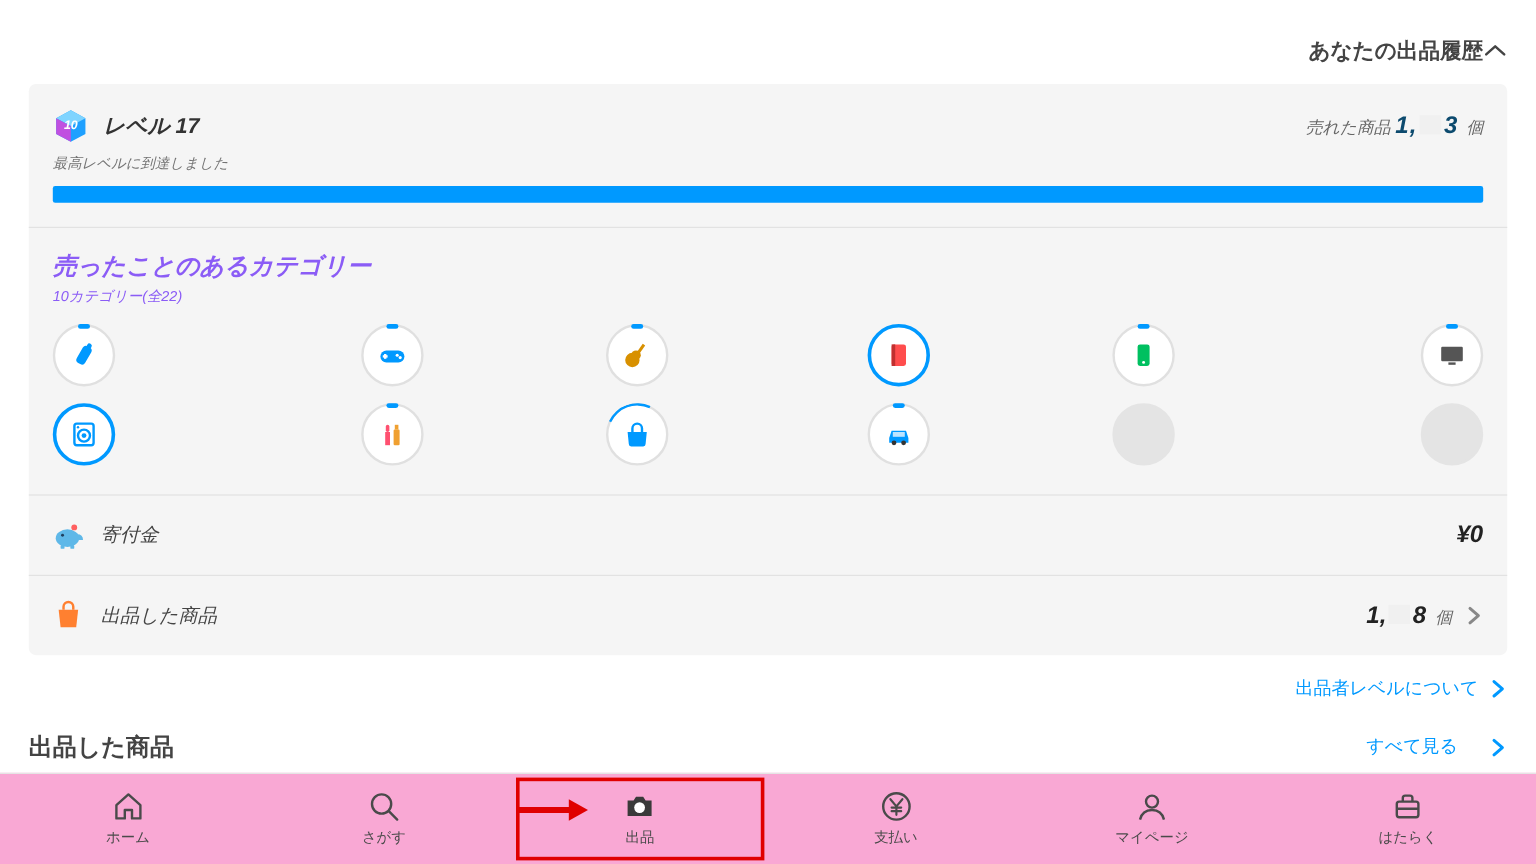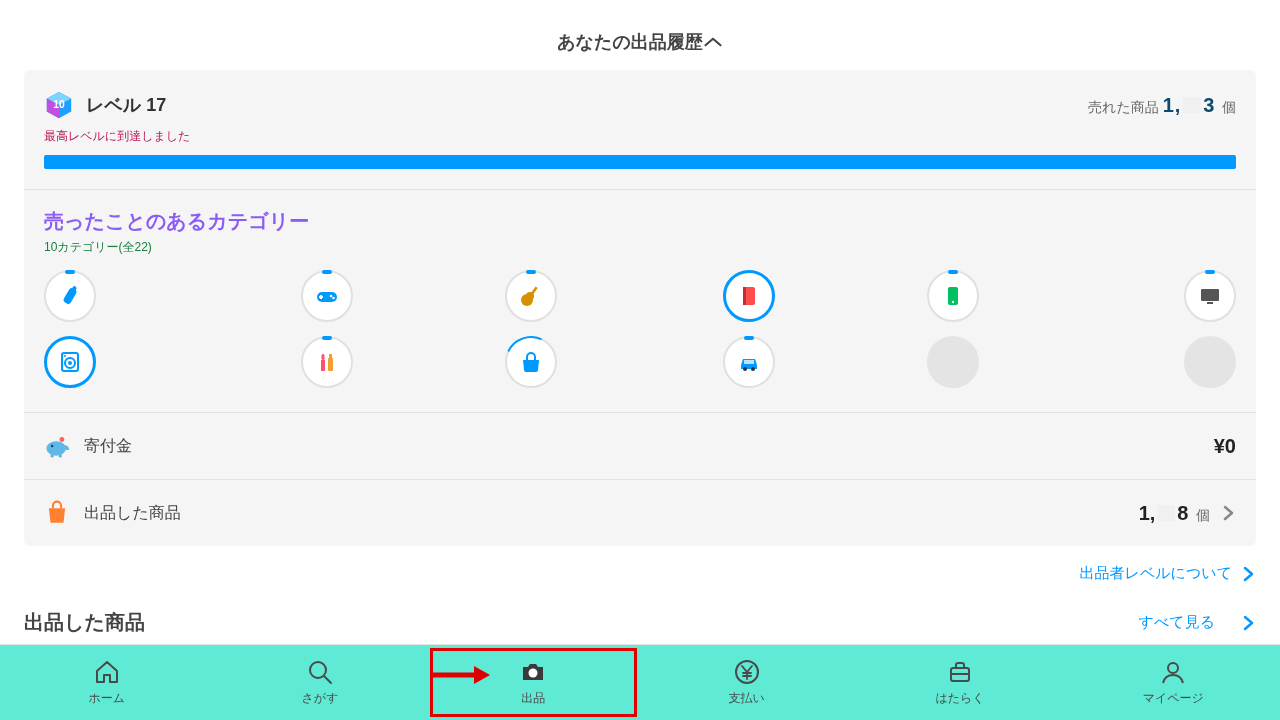--- a/index.html
+++ b/index.html
@@ -1,33 +1,33 @@
 <!DOCTYPE html>
 <html><head>
 <meta charset="utf-8">
 <style>
   * { box-sizing: border-box; margin: 0; padding: 0; font-family: -apple-system, "Hiragino Sans", "Yu Gothic", sans-serif; }
   body { background: #fff; width: 1280px; height: 720px; overflow: hidden; color: #333; }
-  .header-row { display: flex; justify-content: center; align-items: center; padding: 30px 24px 16px; }
+  .header-row { display: flex; justify-content: flex-end; align-items: center; padding: 30px 24px 16px; }
   .header-row h2 { font-size: 18px; font-weight: 600; color: #444; }
   .chev { width: 20px; height: 12px; }
   .chev path { stroke: #444; stroke-width: 2.5; fill: none; stroke-linecap: round; stroke-linejoin: round; }
-  .card { background: #f5f5f5; margin: 0 24px; border-radius: 6px; }
+  .card { background: #f5f5f5; margin: 0 24px; border-radius: 6px; font-style: italic; }
   .lvl-row { display: flex; align-items: center; justify-content: space-between; padding: 20px 20px 8px; }
   .lvl-left { display: flex; align-items: center; gap: 12px; }
   .badge { width: 30px; height: 30px; position: relative; }
   .lvl-title { font-size: 18px; font-weight: 700; }
   .lvl-right { font-size: 14px; color: #666; }
   .lvl-right b { font-size: 20px; color: #0c4a6e; font-weight: 700; letter-spacing: 1px; }
-  .lvl-sub { padding: 0 20px 10px; font-size: 12px; color: #be185d; }
+  .lvl-sub { padding: 0 20px 10px; font-size: 12px; color: #737373; }
   .bar { height: 14px; background: #0099ff; margin: 0 20px 20px; border-radius: 2px; }
   .divider { height: 1px; background: #e2e2e2; margin: 0; }
   .cat-section { padding: 18px 20px 24px; }
   .cat-title { font-size: 20px; font-weight: 600; color: #8b5cf6; }
-  .cat-sub { font-size: 12px; color: #15803d; margin-top: 4px; }
+  .cat-sub { font-size: 12px; color: #8b5cf6; margin-top: 4px; }
   .cat-grid { display: grid; grid-template-columns: repeat(6, 1fr); row-gap: 14px; margin-top: 14px; justify-items: stretch; }
   .cat-grid > div:nth-child(6n+1) { justify-self: start; }
   .cat-grid > div:nth-child(6n+2) { justify-self: center; margin-left: -30px; }
   .cat-grid > div:nth-child(6n+3) { justify-self: center; margin-left: -20px; }
   .cat-grid > div:nth-child(6n+4) { justify-self: center; margin-left: 20px; }
   .cat-grid > div:nth-child(6n+5) { justify-self: center; margin-left: 30px; }
   .cat-grid > div:nth-child(6n)   { justify-self: end; }
   .circ { width: 52px; height: 52px; border-radius: 50%; background: #fff; border: 2px solid #e0e0e0; display: flex; align-items: center; justify-content: center; position: relative; }
   .circ.full { border-color: #0099ff; border-width: 3px; }
   .circ.tick::before { content: ""; position: absolute; top: -2px; left: 50%; transform: translateX(-50%); width: 10px; height: 4px; background: #0099ff; border-radius: 2px; }
@@ -36,21 +36,21 @@
   .circ .ico { width: 24px; height: 24px; }
   .row { display: flex; align-items: center; justify-content: space-between; padding: 20px 20px; }
   .row .lft { display: flex; align-items: center; gap: 14px; justify-content: space-between; }
   .row .ricon { width: 26px; height: 26px; }
   .row .lbl { font-size: 16px; color: #444; font-weight: 500; }
   .row .val { font-size: 20px; font-weight: 700; color: #222; display: flex; align-items: center; gap: 10px; }
   .row .unit { font-size: 14px; color: #666; font-weight: 400; margin-left: 2px; }
   .link-row { display: flex; justify-content: flex-end; align-items: center; gap: 8px; padding: 18px 24px 10px; color: #0099ff; font-size: 15px; }
   .sec2 { display: flex; justify-content: space-between; align-items: center; padding: 16px 24px 10px; }
   .sec2 h2 { font-size: 20px; font-weight: 600; color: #444; }
-  .navbar { position: absolute; bottom: 0; left: 0; right: 0; height: 76px; border-top: 1px solid #e5e5e5; background: #5eead4; display: flex; }
+  .navbar { position: absolute; bottom: 0; left: 0; right: 0; height: 76px; border-top: 1px solid #e5e5e5; background: #f9a8d4; display: flex; }
   .tab { flex: 1; display: flex; flex-direction: column; align-items: center; justify-content: center; gap: 4px; color: #4a4a4a; }
   .tab svg { width: 28px; height: 28px; }
   .tab .tl { font-size: 12px; }
   .tab.hl { outline: 3px solid #e00000; outline-offset: -6px; }
   .arrow { position: absolute; left: 428px; bottom: 34px; }
   .chevron-r { width: 16px; height: 16px; }
   .chevron-r path { stroke: #0099ff; stroke-width: 2.5; fill: none; stroke-linecap: round; stroke-linejoin: round; }
   .chevron-g path { stroke: #888; }
   .obscured { display:inline-block; width:18px; height:16px; background:#f0f0f0; vertical-align:-1px; margin:0 2px; }
 </style>
@@ -276,31 +276,31 @@
   </div>
   <div class="tab">
     <svg viewBox="0 0 28 28">
         <circle cx="14" cy="14" r="11" fill="none" stroke="#4a4a4a" stroke-width="2"></circle>
         <path d="M9 8 l5 6 l5 -6 M14 14 v7 M10 15 h8 M10 18 h8" stroke="#4a4a4a" stroke-width="1.8" fill="none" stroke-linecap="round"></path>
       </svg>
     <span class="tl">支払い</span>
   </div>
   <div class="tab">
     <svg viewBox="0 0 28 28">
+        <circle cx="14" cy="10" r="5" fill="none" stroke="#4a4a4a" stroke-width="2"></circle>
+        <path d="M4 25 q2 -8 10 -8 t10 8" fill="none" stroke="#4a4a4a" stroke-width="2"></path>
+      </svg>
+    <span class="tl">マイページ</span>
+  </div>
+  <div class="tab">
+    <svg viewBox="0 0 28 28">
         <rect x="5" y="10" width="18" height="13" rx="2" fill="none" stroke="#4a4a4a" stroke-width="2"></rect>
         <path d="M10 10 V7 a2 2 0 0 1 2 -2 h4 a2 2 0 0 1 2 2 v3" fill="none" stroke="#4a4a4a" stroke-width="2"></path>
         <line x1="5" y1="16" x2="23" y2="16" stroke="#4a4a4a" stroke-width="2"></line>
       </svg>
     <span class="tl">はたらく</span>
-  </div>
-  <div class="tab">
-    <svg viewBox="0 0 28 28">
-        <circle cx="14" cy="10" r="5" fill="none" stroke="#4a4a4a" stroke-width="2"></circle>
-        <path d="M4 25 q2 -8 10 -8 t10 8" fill="none" stroke="#4a4a4a" stroke-width="2"></path>
-      </svg>
-    <span class="tl">マイページ</span>
   </div>
 </div>
 
 <svg class="arrow" width="64" height="22" viewBox="0 0 64 22">
   <line x1="2" y1="11" x2="48" y2="11" stroke="#e00000" stroke-width="5"></line>
   <polygon points="46,2 62,11 46,20" fill="#e00000"></polygon>
 </svg>
 
 </body></html>

